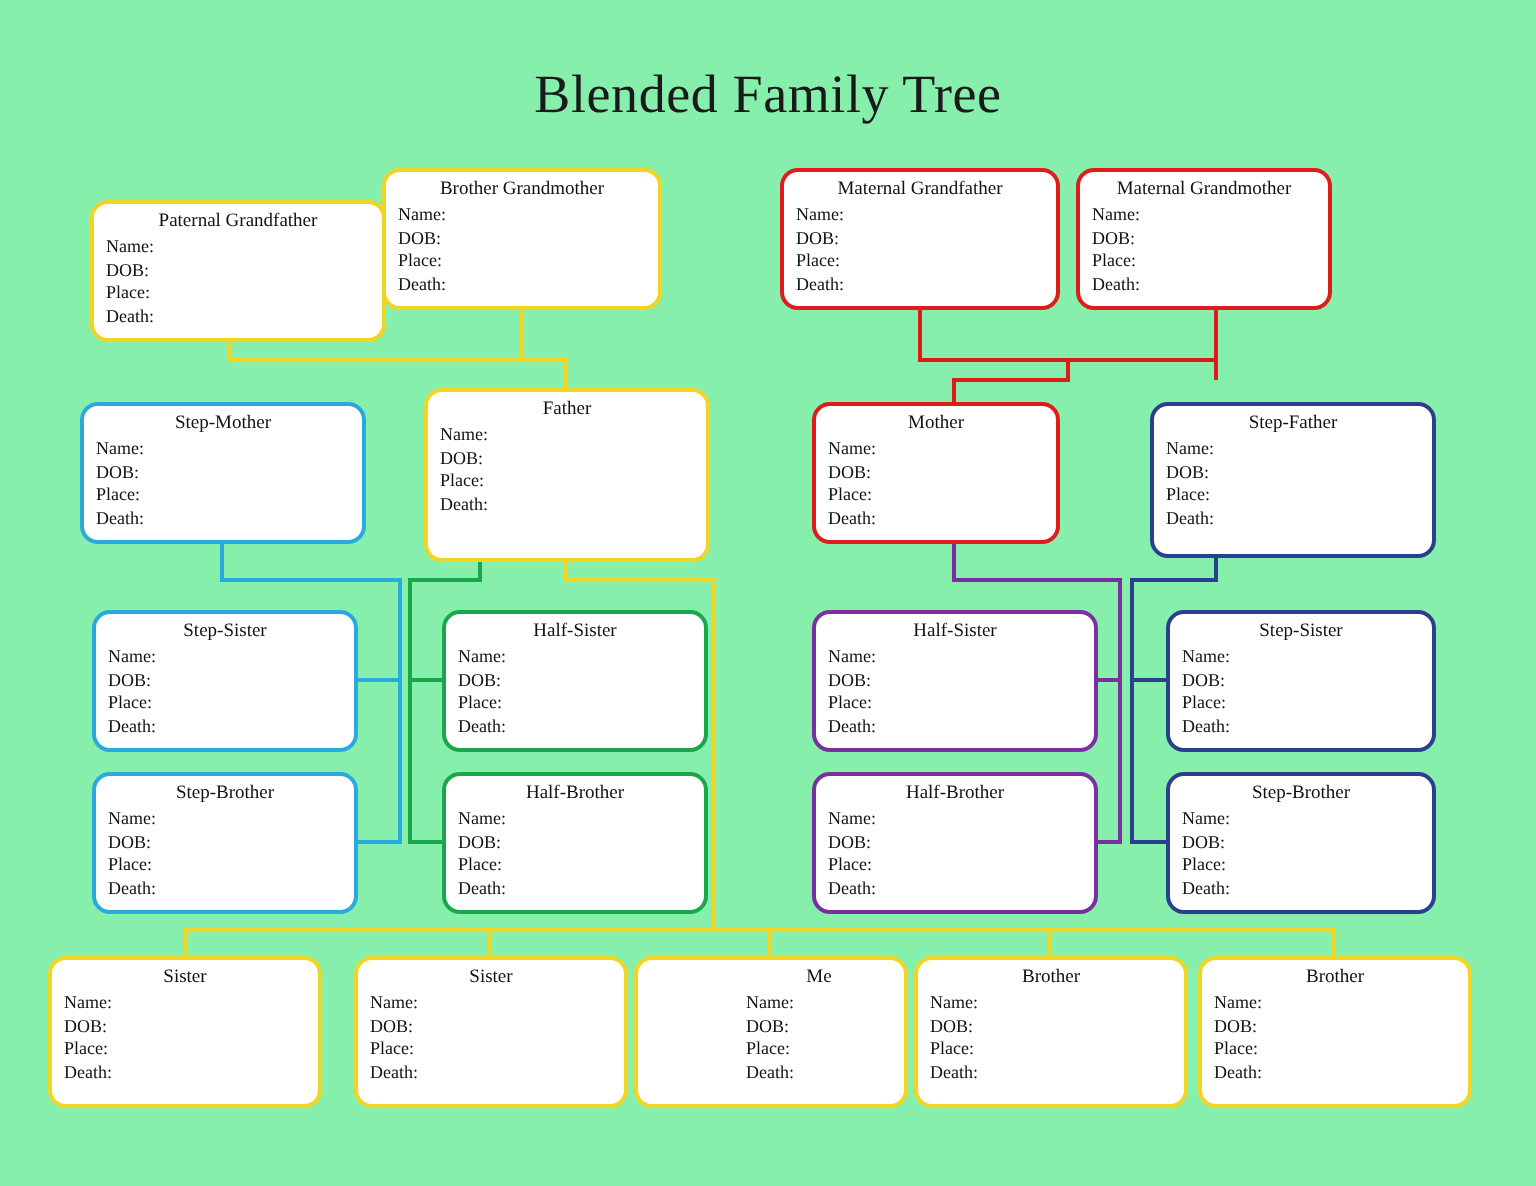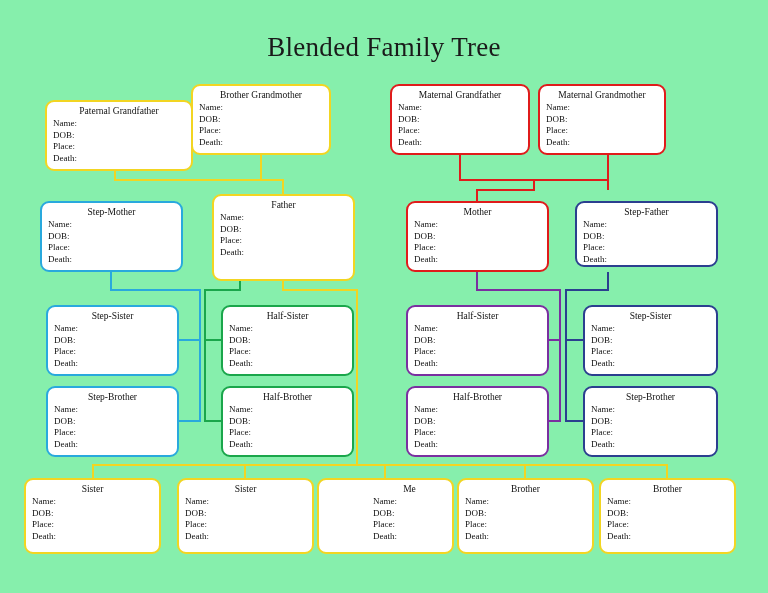--- a/index.html
+++ b/index.html
@@ -141,30 +141,30 @@
       </div>
       <div class="node" style="left: 212px; top: 194px; width: 143px; height: 87px; border-color: rgb(242, 213, 34);">
         <div class="hdr">Father</div>
         <div class="fields">
           <div>Name:</div>
           <div>DOB:</div>
           <div>Place:</div>
           <div>Death:</div>
         </div>
       </div>
-      <div class="node" style="left: 406px; top: 201px; width: 143px; height: 71px; border-color: rgb(224, 27, 27);">
+      <div class="node" style="left: 406px; top: 201px; width: 124px; height: 71px; border-color: rgb(224, 27, 27);">
         <div class="hdr">Mother</div>
         <div class="fields">
           <div>Name:</div>
           <div>DOB:</div>
           <div>Place:</div>
           <div>Death:</div>
         </div>
       </div>
-      <div class="node" style="left: 575px; top: 201px; width: 143px; height: 66px; border-color: rgb(43, 63, 143);">
+      <div class="node" style="left: 575px; top: 201px; width: 143px; height: 78px; border-color: rgb(43, 63, 143);">
         <div class="hdr">Step-Father</div>
         <div class="fields">
           <div>Name:</div>
           <div>DOB:</div>
           <div>Place:</div>
           <div>Death:</div>
         </div>
       </div>
       <div class="node" style="left: 46px; top: 305px; width: 133px; height: 71px; border-color: rgb(41, 169, 221);">
         <div class="hdr">Step-Sister</div>

